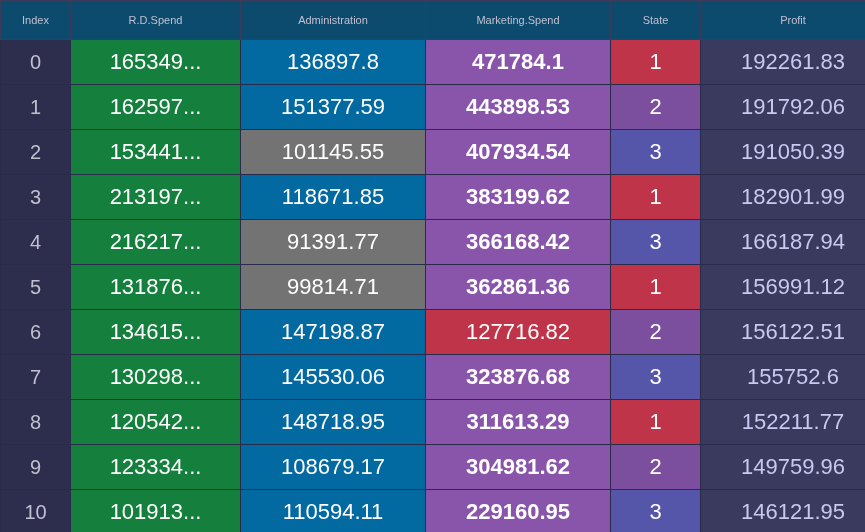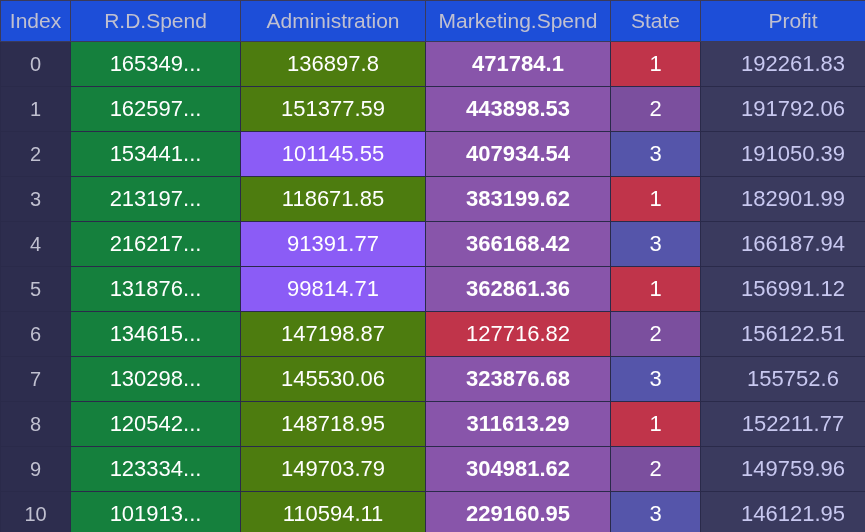--- a/index.html
+++ b/index.html
@@ -9,23 +9,23 @@
       width: 865px;
       height: 532px;
       overflow: hidden;
     }
     table {
       width: 865px;
       border-collapse: collapse;
       table-layout: fixed;
     }
     thead th {
-      background: #1d4ed8;
+      background: #0c4a6e;
       color: #c0c0d0;
-      font-size: 21px;
+      font-size: 11px;
       font-weight: normal;
       padding: 8px 6px;
       text-align: center;
       border: 1px solid #3a3a5a;
       height: 39px;
     }
     tbody td {
       font-size: 22px;
       padding: 6px 8px;
       text-align: center;
@@ -37,22 +37,22 @@
     col.col-rdspend { width: 170px; }
     col.col-admin { width: 185px; }
     col.col-marketing { width: 185px; }
     col.col-state { width: 90px; }
     col.col-profit { width: 185px; }
 
     .cell-index { background: #2d2d4e; color: #c0c0d0; font-size: 20px; }
     .cell-rdspend { background: #15803d; }
     .cell-profit { background: #3a3a5e; color: #c8c8f0; }
 
-    .admin-red { background: #8b5cf6; }
-    .admin-purple { background: #4d7c0f; }
+    .admin-red { background: #737373; }
+    .admin-purple { background: #0369a1; }
 
     .state-red { background: #c0344a; }
     .state-purple { background: #7b4f9e; }
     .state-blue { background: #5555aa; }
 
     .marketing-purple { background: #8855aa; font-weight: bold; }
     .marketing-red { background: #c0344a; text-align: center; }
   </style>
 </head>
 <body>
@@ -145,21 +145,21 @@
         <td class="cell-index">8</td>
         <td class="cell-rdspend">120542...</td>
         <td class="admin-purple">148718.95</td>
         <td class="marketing-purple">311613.29</td>
         <td class="state-red">1</td>
         <td class="cell-profit">152211.77</td>
       </tr>
       <tr>
         <td class="cell-index">9</td>
         <td class="cell-rdspend">123334...</td>
-        <td class="admin-purple">149703.79</td>
+        <td class="admin-purple">108679.17</td>
         <td class="marketing-purple">304981.62</td>
         <td class="state-purple">2</td>
         <td class="cell-profit">149759.96</td>
       </tr>
       <tr>
         <td class="cell-index">10</td>
         <td class="cell-rdspend">101913...</td>
         <td class="admin-purple">110594.11</td>
         <td class="marketing-purple">229160.95</td>
         <td class="state-blue">3</td>

